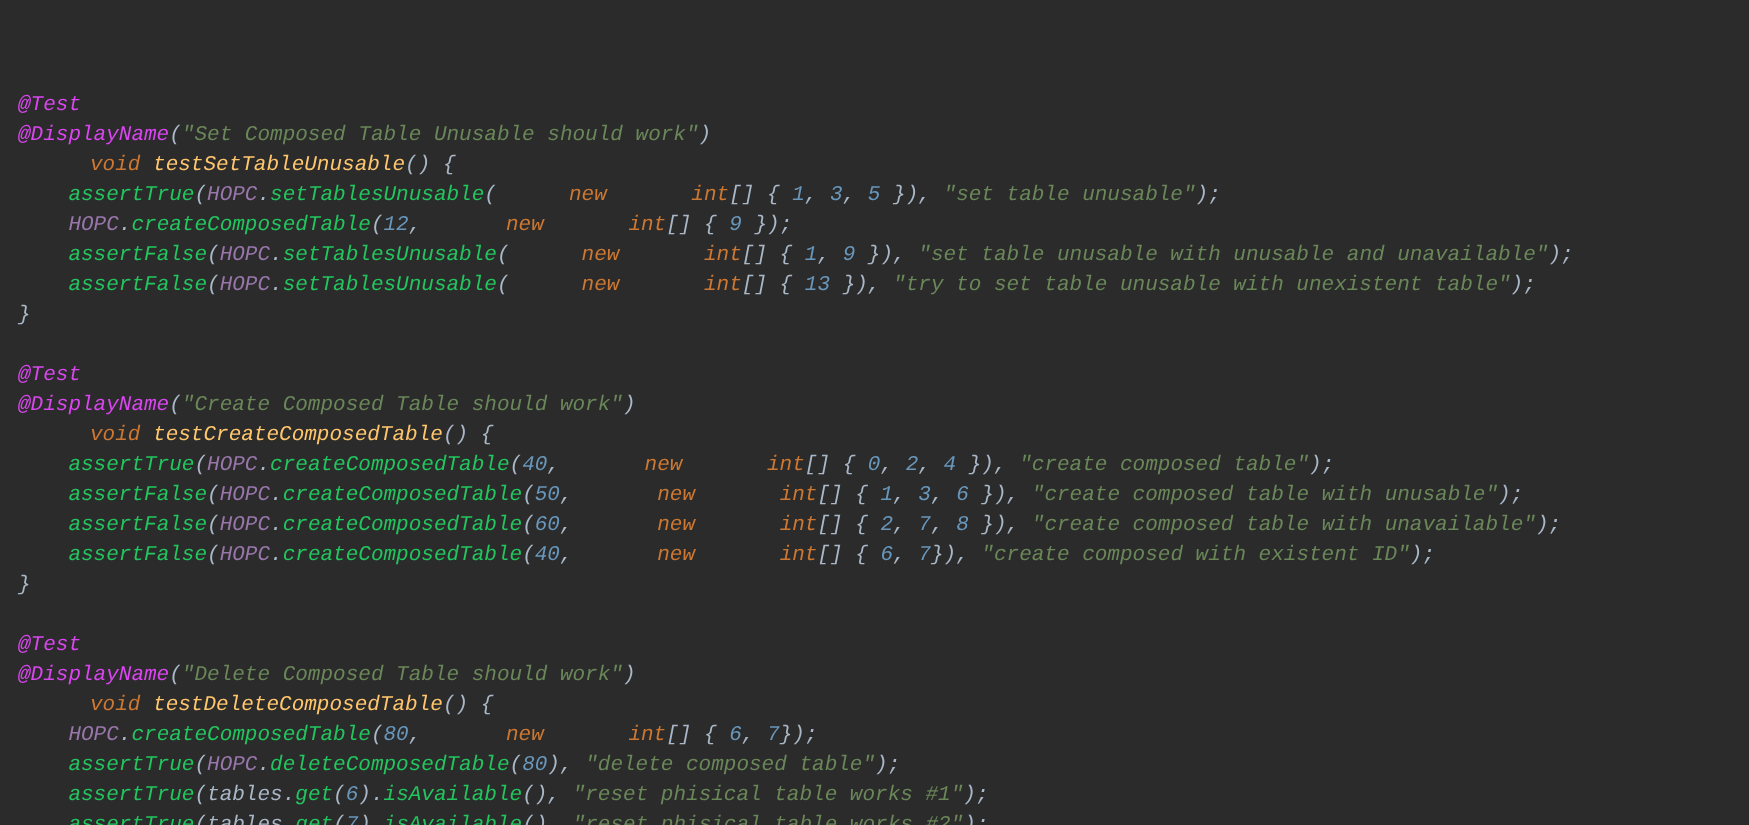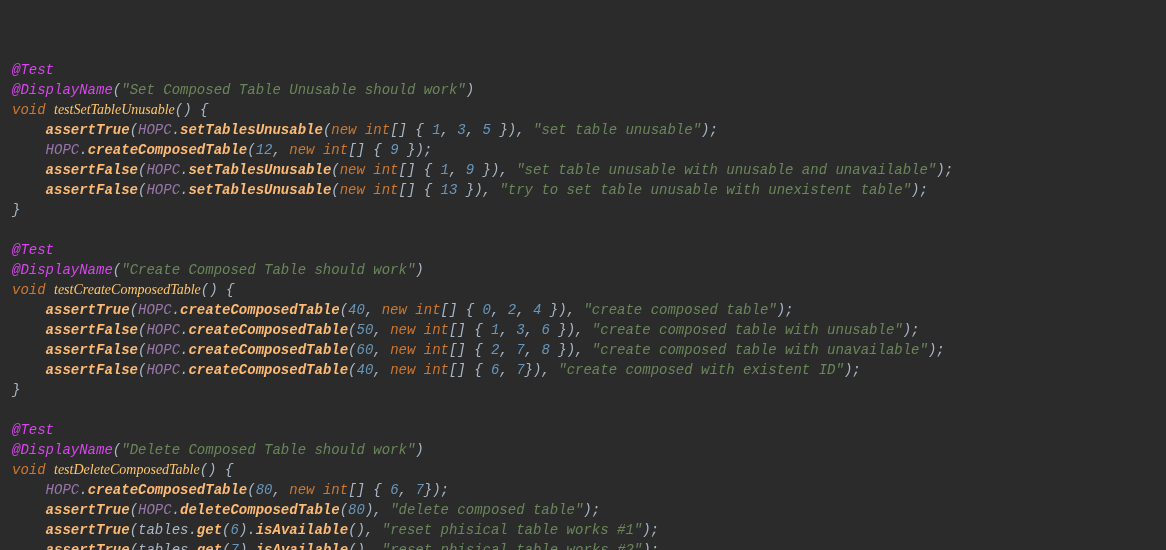--- a/index.html
+++ b/index.html
@@ -12,23 +12,23 @@
     line-height: 20px;
     color: #a9b7c6;
     white-space: pre;
     overflow: hidden;
   }
   .code {
     padding: 0 12px;
   }
   .annotation { color: #d946ef; }
   .string { color: #6a8759; }
-  .keyword { color: #cc7832; }
-  .method { color: #fdba74; font-weight: bold; }
-  .methodDef { color: #ffc66d; font-family: Liberation Serif, serif; }
+  .keyword { color: #cc7832; margin-left: 48px; }
+  .method { color: #22c55e; }
+  .methodDef { color: #ffc66d; }
   .classStatic { color: #9876aa; }
   .number { color: #6897bb; }
   .paren { color: #a9b7c6; }
   .localvar { color: #a9b7c6; margin-top: 48px; }
 </style>
 </head>
 <body>
 
 
 <div class="code" id="root"><div><span class="annotation">@Test</span></div><div><span class="annotation">@DisplayName</span><span class="paren">(</span><span class="string">"Set Composed Table Unusable should work"</span><span class="paren">)</span></div><div><span class="keyword">void</span> <span class="methodDef">testSetTableUnusable</span><span class="paren">() {</span></div><div>    <span class="method">assertTrue</span><span class="paren">(</span><span class="classStatic">HOPC</span><span class="paren">.</span><span class="method">setTablesUnusable</span><span class="paren">(</span><span class="keyword">new</span> <span class="keyword">int</span><span class="paren">[] { </span><span class="number">1</span><span class="paren">, </span><span class="number">3</span><span class="paren">, </span><span class="number">5</span><span class="paren"> }</span><span class="paren">)</span><span class="paren">, </span><span class="string">"set table unusable"</span><span class="paren">);</span></div><div>    <span class="classStatic">HOPC</span><span class="paren">.</span><span class="method">createComposedTable</span><span class="paren">(</span><span class="number">12</span><span class="paren">, </span><span class="keyword">new</span> <span class="keyword">int</span><span class="paren">[] { </span><span class="number">9</span><span class="paren"> }</span><span class="paren">);</span></div><div>    <span class="method">assertFalse</span><span class="paren">(</span><span class="classStatic">HOPC</span><span class="paren">.</span><span class="method">setTablesUnusable</span><span class="paren">(</span><span class="keyword">new</span> <span class="keyword">int</span><span class="paren">[] { </span><span class="number">1</span><span class="paren">, </span><span class="number">9</span><span class="paren"> }</span><span class="paren">)</span><span class="paren">, </span><span class="string">"set table unusable with unusable and unavailable"</span><span class="paren">);</span></div><div>    <span class="method">assertFalse</span><span class="paren">(</span><span class="classStatic">HOPC</span><span class="paren">.</span><span class="method">setTablesUnusable</span><span class="paren">(</span><span class="keyword">new</span> <span class="keyword">int</span><span class="paren">[] { </span><span class="number">13</span><span class="paren"> }</span><span class="paren">)</span><span class="paren">, </span><span class="string">"try to set table unusable with unexistent table"</span><span class="paren">);</span></div><div><span class="paren">}</span></div><div> </div><div><span class="annotation">@Test</span></div><div><span class="annotation">@DisplayName</span><span class="paren">(</span><span class="string">"Create Composed Table should work"</span><span class="paren">)</span></div><div><span class="keyword">void</span> <span class="methodDef">testCreateComposedTable</span><span class="paren">() {</span></div><div>    <span class="method">assertTrue</span><span class="paren">(</span><span class="classStatic">HOPC</span><span class="paren">.</span><span class="method">createComposedTable</span><span class="paren">(</span><span class="number">40</span><span class="paren">, </span><span class="keyword">new</span> <span class="keyword">int</span><span class="paren">[] { </span><span class="number">0</span><span class="paren">, </span><span class="number">2</span><span class="paren">, </span><span class="number">4</span><span class="paren"> }</span><span class="paren">)</span><span class="paren">, </span><span class="string">"create composed table"</span><span class="paren">);</span></div><div>    <span class="method">assertFalse</span><span class="paren">(</span><span class="classStatic">HOPC</span><span class="paren">.</span><span class="method">createComposedTable</span><span class="paren">(</span><span class="number">50</span><span class="paren">, </span><span class="keyword">new</span> <span class="keyword">int</span><span class="paren">[] { </span><span class="number">1</span><span class="paren">, </span><span class="number">3</span><span class="paren">, </span><span class="number">6</span><span class="paren"> }</span><span class="paren">)</span><span class="paren">, </span><span class="string">"create composed table with unusable"</span><span class="paren">);</span></div><div>    <span class="method">assertFalse</span><span class="paren">(</span><span class="classStatic">HOPC</span><span class="paren">.</span><span class="method">createComposedTable</span><span class="paren">(</span><span class="number">60</span><span class="paren">, </span><span class="keyword">new</span> <span class="keyword">int</span><span class="paren">[] { </span><span class="number">2</span><span class="paren">, </span><span class="number">7</span><span class="paren">, </span><span class="number">8</span><span class="paren"> }</span><span class="paren">)</span><span class="paren">, </span><span class="string">"create composed table with unavailable"</span><span class="paren">);</span></div><div>    <span class="method">assertFalse</span><span class="paren">(</span><span class="classStatic">HOPC</span><span class="paren">.</span><span class="method">createComposedTable</span><span class="paren">(</span><span class="number">40</span><span class="paren">, </span><span class="keyword">new</span> <span class="keyword">int</span><span class="paren">[] { </span><span class="number">6</span><span class="paren">, </span><span class="number">7</span><span class="paren">}</span><span class="paren">)</span><span class="paren">, </span><span class="string">"create composed with existent ID"</span><span class="paren">);</span></div><div><span class="paren">}</span></div><div> </div><div><span class="annotation">@Test</span></div><div><span class="annotation">@DisplayName</span><span class="paren">(</span><span class="string">"Delete Composed Table should work"</span><span class="paren">)</span></div><div><span class="keyword">void</span> <span class="methodDef">testDeleteComposedTable</span><span class="paren">() {</span></div><div>    <span class="classStatic">HOPC</span><span class="paren">.</span><span class="method">createComposedTable</span><span class="paren">(</span><span class="number">80</span><span class="paren">, </span><span class="keyword">new</span> <span class="keyword">int</span><span class="paren">[] { </span><span class="number">6</span><span class="paren">, </span><span class="number">7</span><span class="paren">}</span><span class="paren">);</span></div><div>    <span class="method">assertTrue</span><span class="paren">(</span><span class="classStatic">HOPC</span><span class="paren">.</span><span class="method">deleteComposedTable</span><span class="paren">(</span><span class="number">80</span><span class="paren">)</span><span class="paren">, </span><span class="string">"delete composed table"</span><span class="paren">);</span></div><div>    <span class="method">assertTrue</span><span class="paren">(</span><span class="localvar">tables</span><span class="paren">.</span><span class="method">get</span><span class="paren">(</span><span class="number">6</span><span class="paren">)</span><span class="paren">.</span><span class="method">isAvailable</span><span class="paren">()</span><span class="paren">, </span><span class="string">"reset phisical table works #1"</span><span class="paren">);</span></div><div>    <span class="method">assertTrue</span><span class="paren">(</span><span class="localvar">tables</span><span class="paren">.</span><span class="method">get</span><span class="paren">(</span><span class="number">7</span><span class="paren">)</span><span class="paren">.</span><span class="method">isAvailable</span><span class="paren">()</span><span class="paren">, </span><span class="string">"reset phisical table works #2"</span><span class="paren">);</span></div></div>

